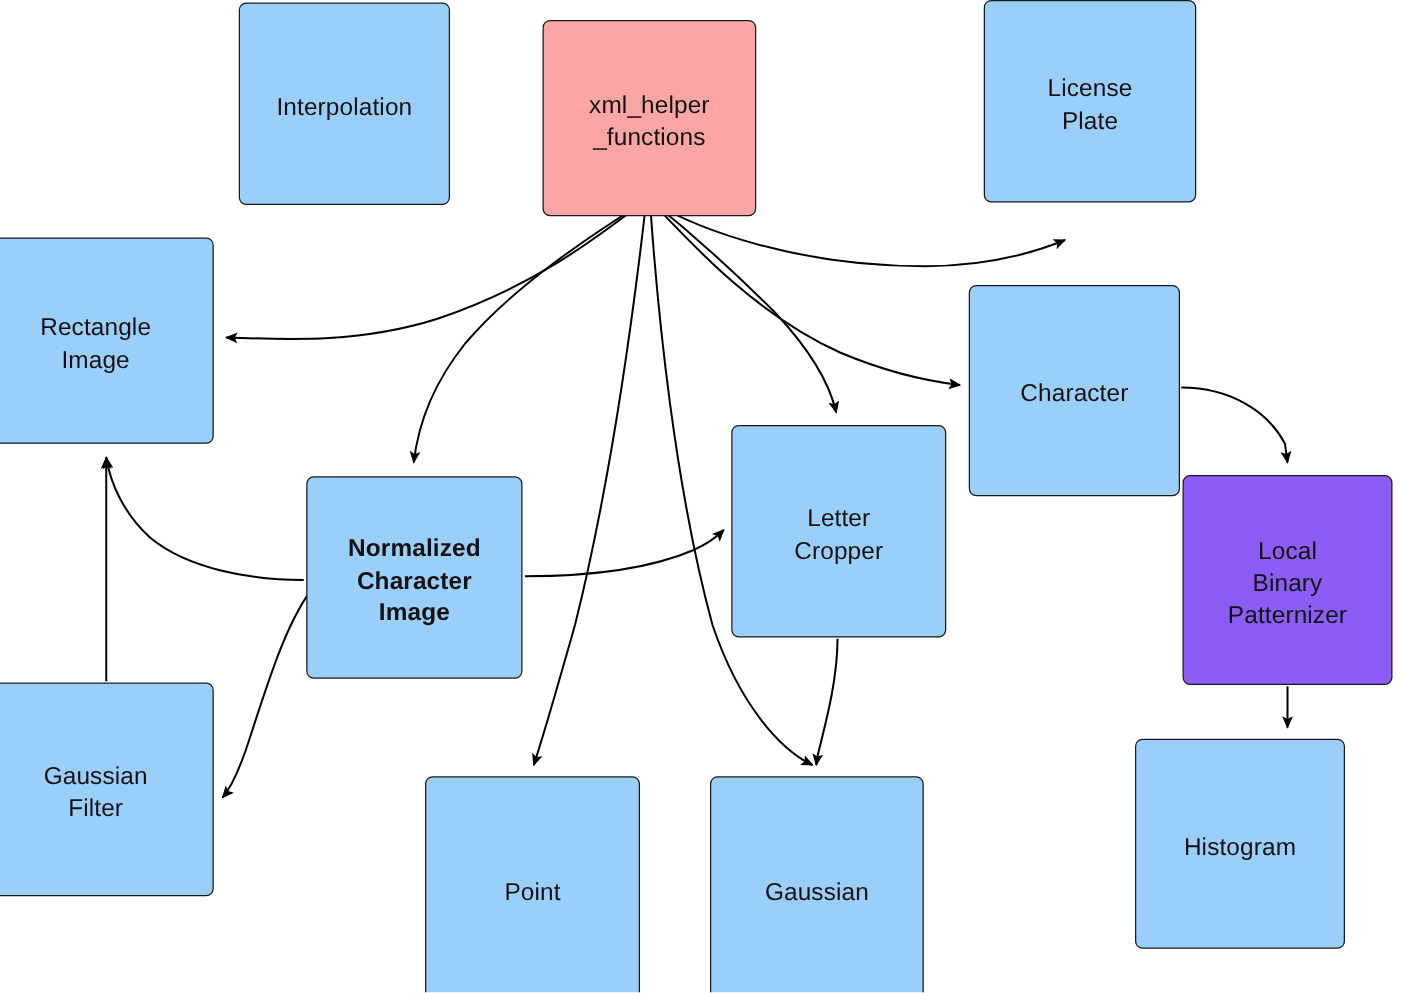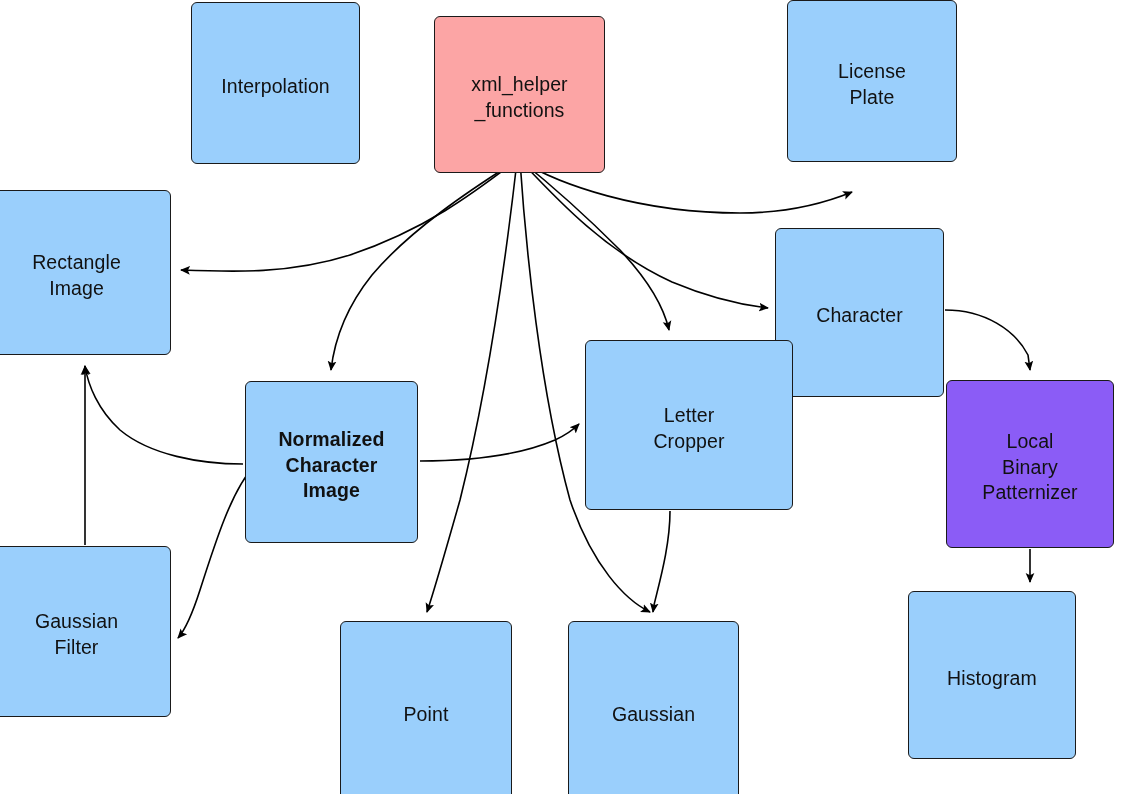--- a/index.html
+++ b/index.html
@@ -91,21 +91,21 @@
 Image</span>
       </div>
       <div class="node" style="left: 775px; top: 228px; width: 169px; height: 169px; background: rgb(154, 207, 252); border-color: rgb(26, 26, 26);">
         <span class="node-label">Character</span>
       </div>
       <div class="node" style="left: 245px; top: 381px; width: 173px; height: 162px; background: rgb(154, 207, 252); border-color: rgb(26, 26, 26); font-weight: bold;">
         <span class="node-label">Normalized
 Character
 Image</span>
       </div>
-      <div class="node" style="left: 585px; top: 340px; width: 208px; height: 170px; background: rgb(154, 207, 252); border-color: rgb(26, 26, 26);">
+      <div class="node" style="left: 585px; top: 340px; width: 172px; height: 170px; background: rgb(154, 207, 252); border-color: rgb(26, 26, 26);">
         <span class="node-label">Letter
 Cropper</span>
       </div>
       <div class="node" style="left: 946px; top: 380px; width: 168px; height: 168px; background: #8b5cf6; border-color: rgb(26, 26, 26);">
         <span class="node-label">Local
 Binary
 Patternizer</span>
       </div>
       <div class="node" style="left: -18px; top: 546px; width: 189px; height: 171px; background: rgb(154, 207, 252); border-color: rgb(26, 26, 26);">
         <span class="node-label">Gaussian

